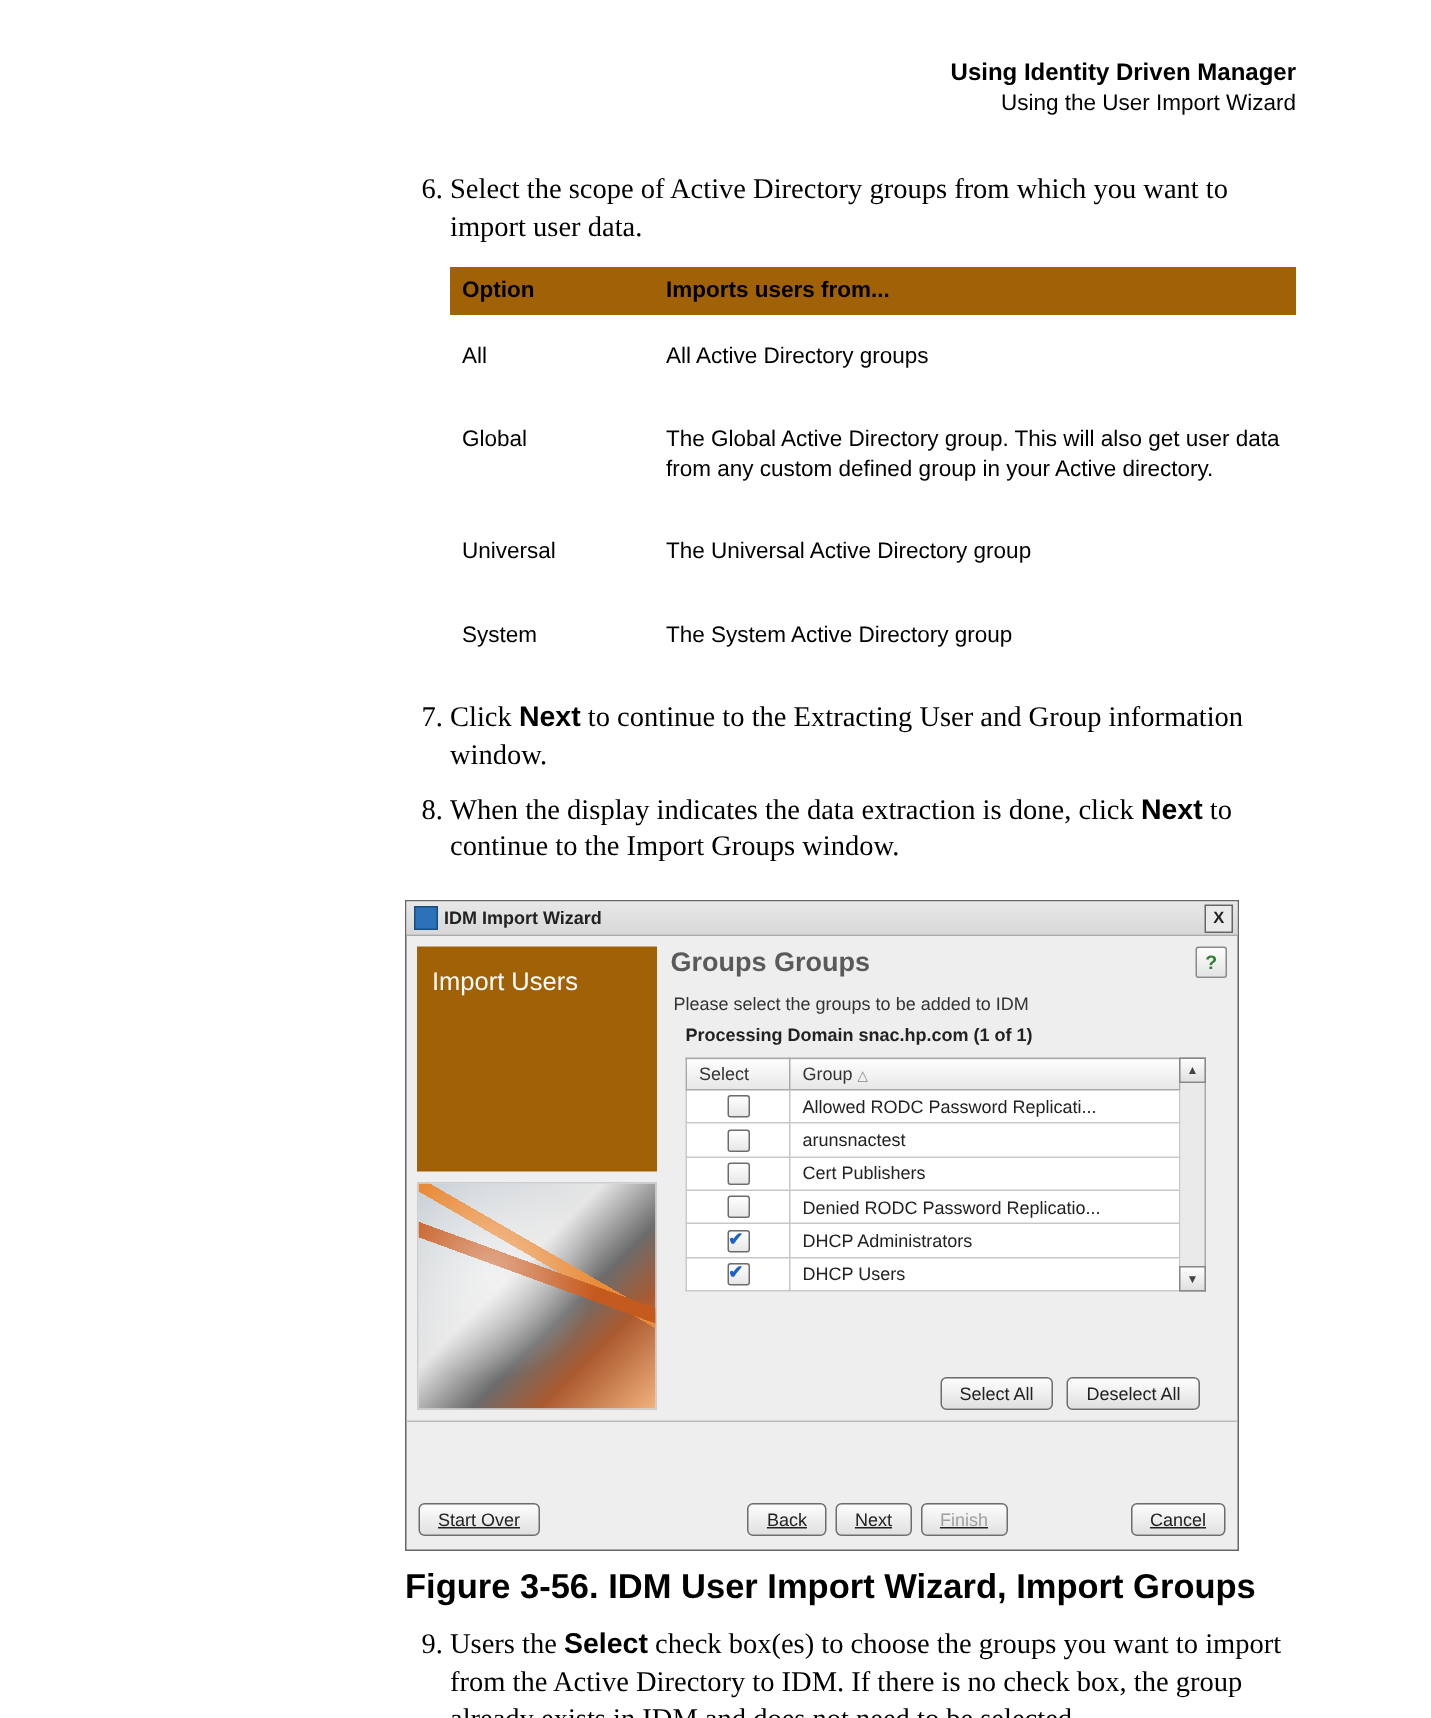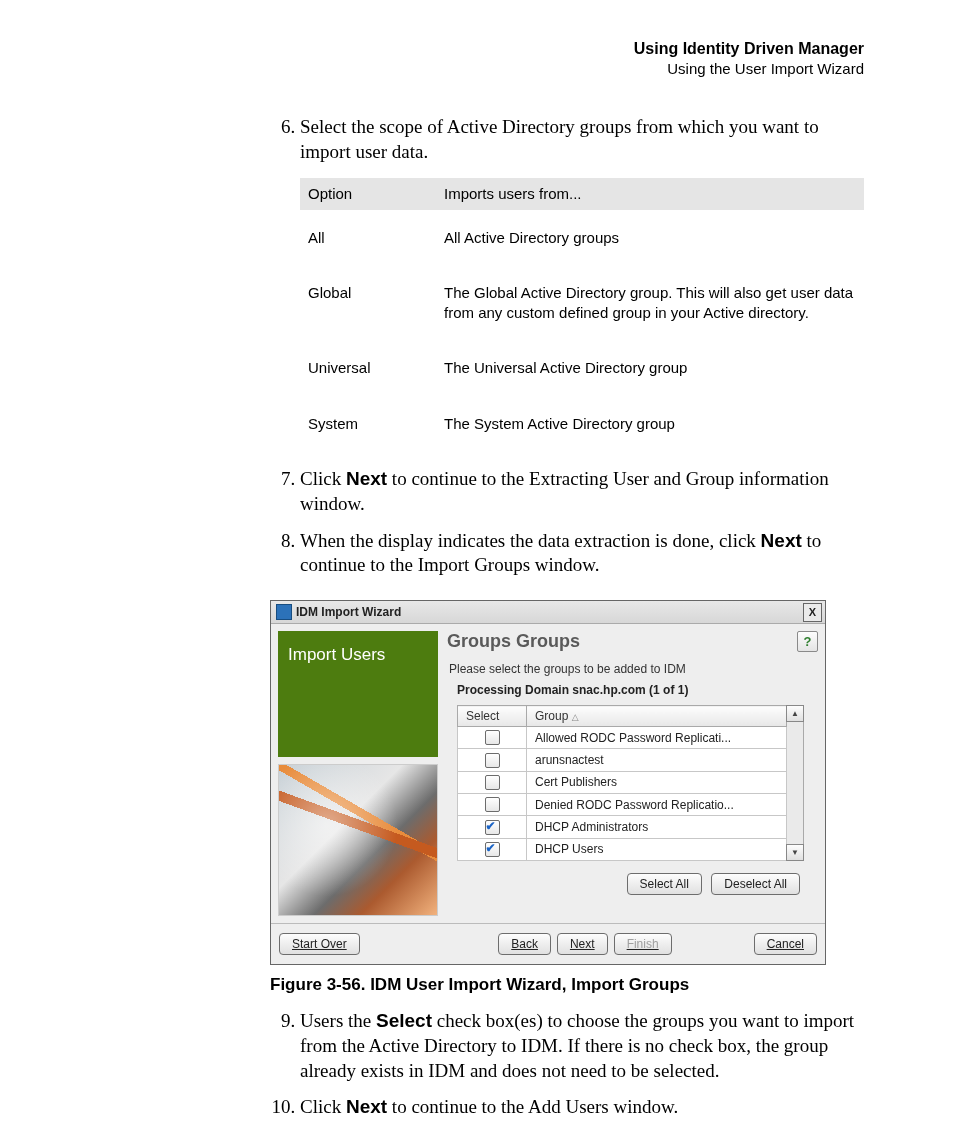--- a/index.html
+++ b/index.html
@@ -40,23 +40,23 @@
   ol.steps > li::marker { font-size: 19px; }
   .bold { font-weight: bold; }
   table.opts {
     width: 100%;
     border-collapse: collapse;
     font-family: Arial, Helvetica, sans-serif;
     font-size: 15px;
     margin: 14px 0 16px 0;
   }
   table.opts th {
-    background: #e5e5e5;
+    background: #a16207;
     text-align: left;
-    font-weight: normal;
+    font-weight: bold;
     padding: 6px 8px;
   }
   table.opts td {
     padding: 18px 8px;
     vertical-align: top;
   }
   table.opts td:first-child, table.opts th:first-child { width: 120px; }
   
   .fig {
     margin: 22px 0 6px 180px;
@@ -92,23 +92,23 @@
     padding: 7px;
     gap: 9px;
   }
   .side {
     width: 160px;
     display: flex;
     flex-direction: column;
     gap: 7px;
   }
   .side .panel1 {
-    background: #4d7c0f;
+    background: #a16207;
     color: #fff;
-    height: 126px;
+    height: 150px;
     padding: 14px 10px;
     font-family: Arial, sans-serif;
     font-size: 17px;
     box-sizing: border-box;
   }
   .side .panel2 {
     height: 150px;
     background: linear-gradient(135deg, #c7d0d6 0%, #e6e6e6 40%, #6c6c6c 60%, #ab5a2f 75%, #f2b27d 100%);
     border: 1px solid #ccc;
     position: relative;
@@ -191,37 +191,38 @@
   .sbtn.dn { bottom: 0; }
   .btn {
     display: inline-block;
     background: linear-gradient(#fdfdfd,#e0e0e0);
     border: 1px solid #6d6d6d;
     border-radius: 4px;
     padding: 3px 12px;
     font-size: 12px;
     font-family: Tahoma, Arial, sans-serif;
     color: #222;
+    margin-top: 45px;
   }
   .btn.dis { color: #a0a0a0; }
   .selbtns { text-align: right; margin: 6px 18px 0 0; }
   .selbtns .btn + .btn { margin-left: 6px; }
   .ftr {
     border-top: 1px solid #bbb;
     padding: 9px 8px;
     display: flex;
     gap: 6px;
     text-decoration: underline;
   }
   .ftr .sp { flex: 1; }
   .figcap {
     margin: 10px 0 14px 180px;
     font-family: Arial, Helvetica, sans-serif;
     font-weight: bold;
-    font-size: 17px;
+    font-size: 23px;
   }
 </style>
 </head>
 <body>
 
 <div class="page">
   <div class="hdr">
     <div class="ch">Using Identity Driven Manager</div>
     <div class="sub">Using the User Import Wizard</div>
   </div>

